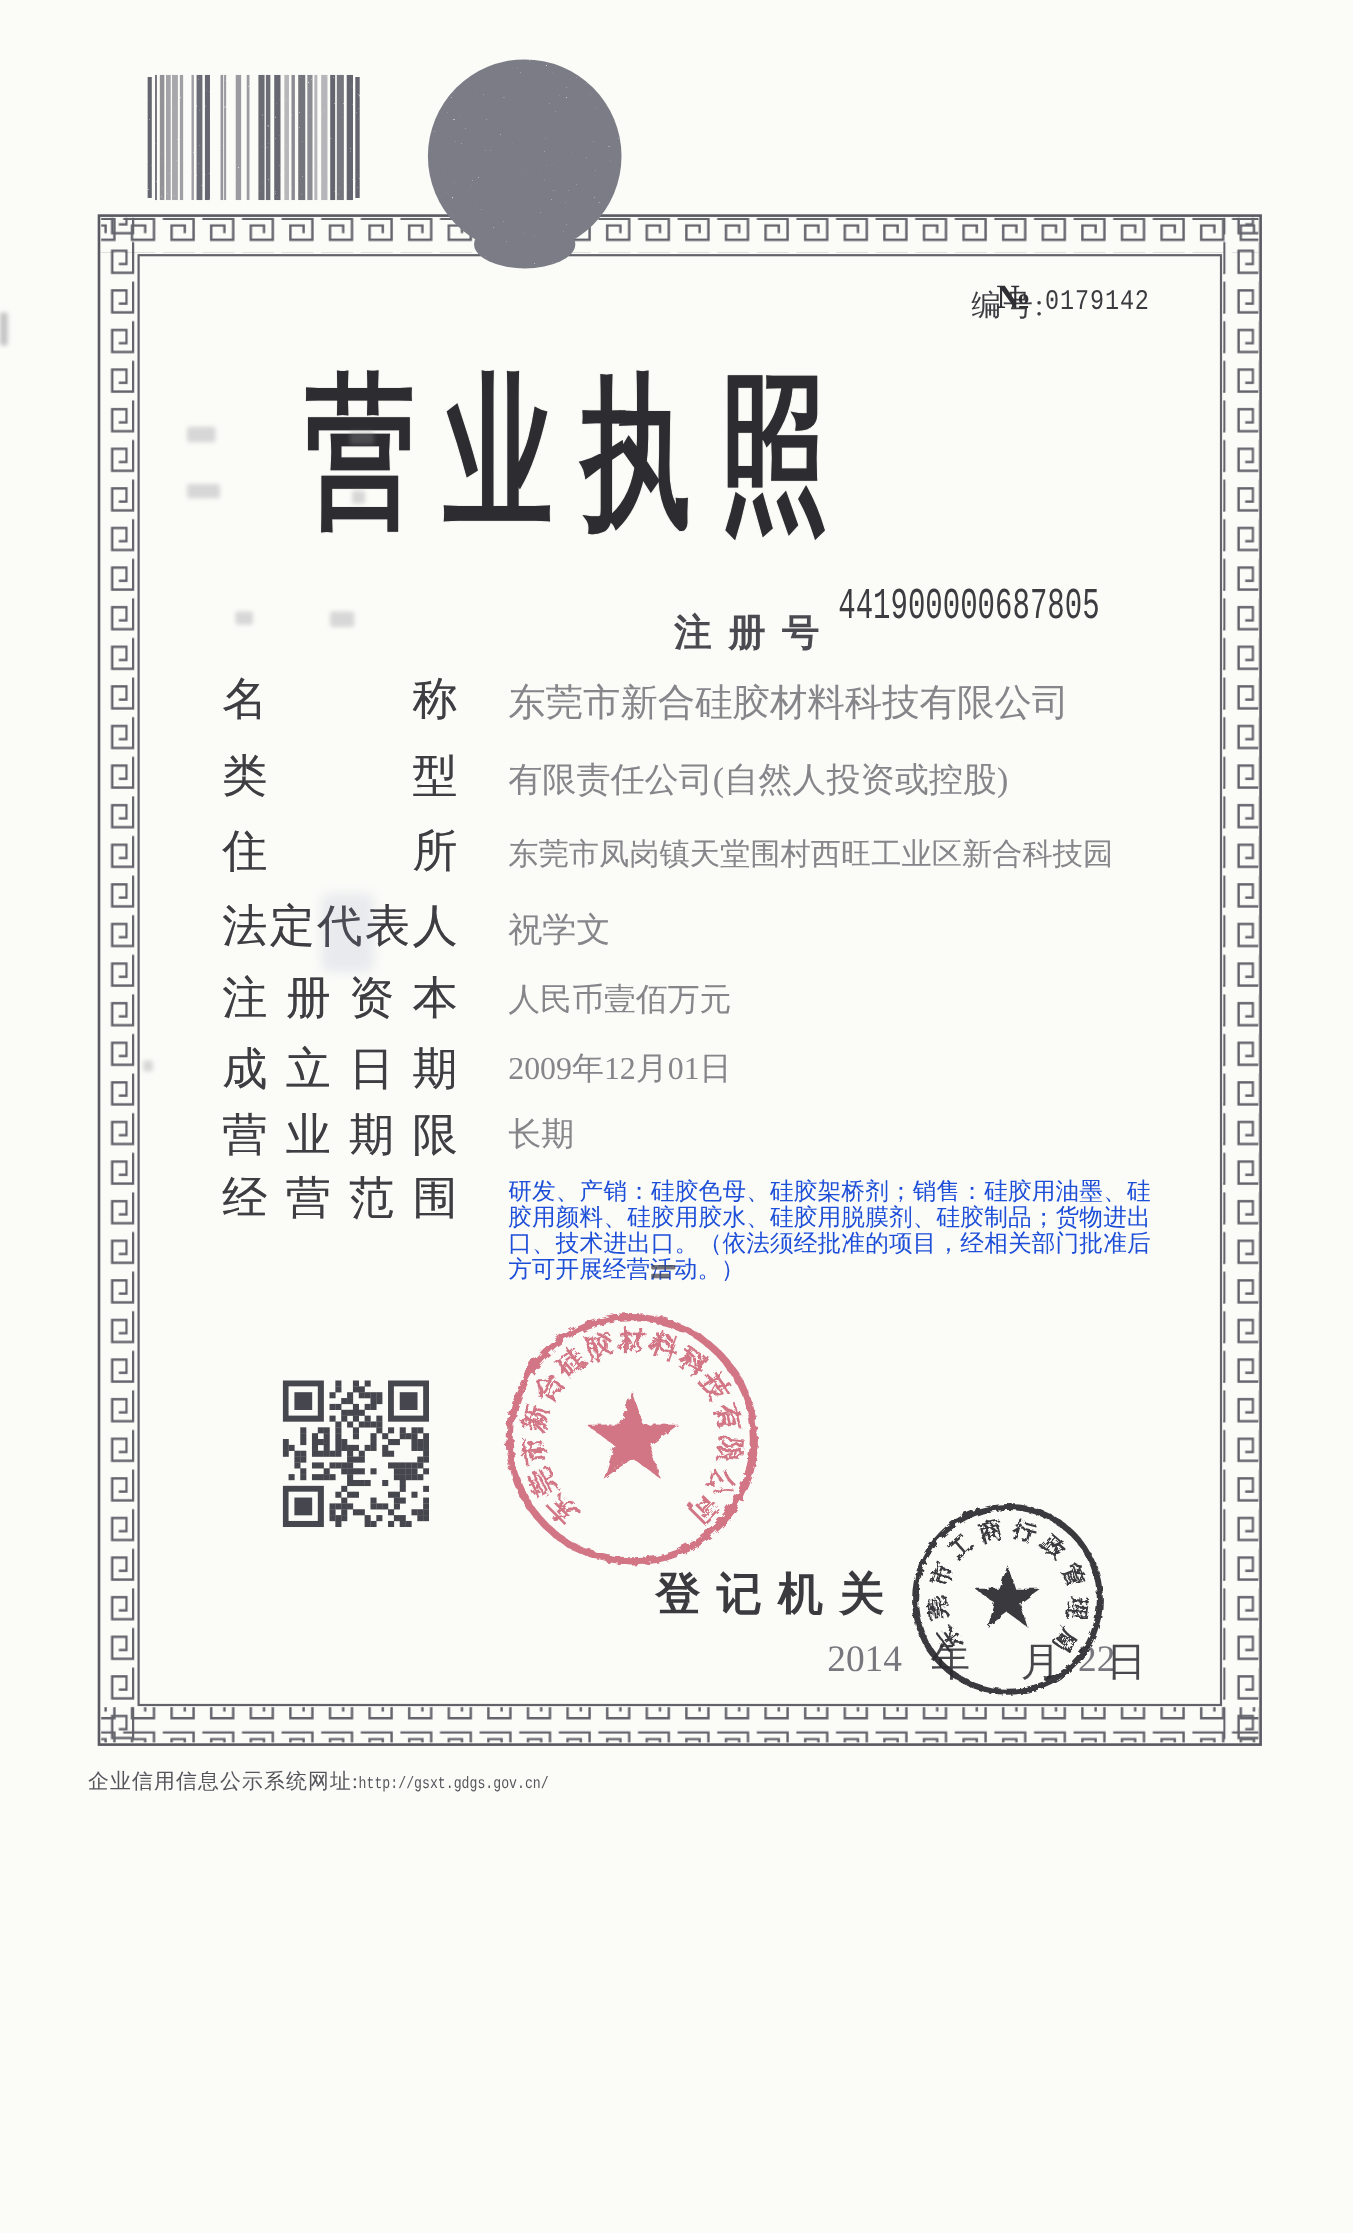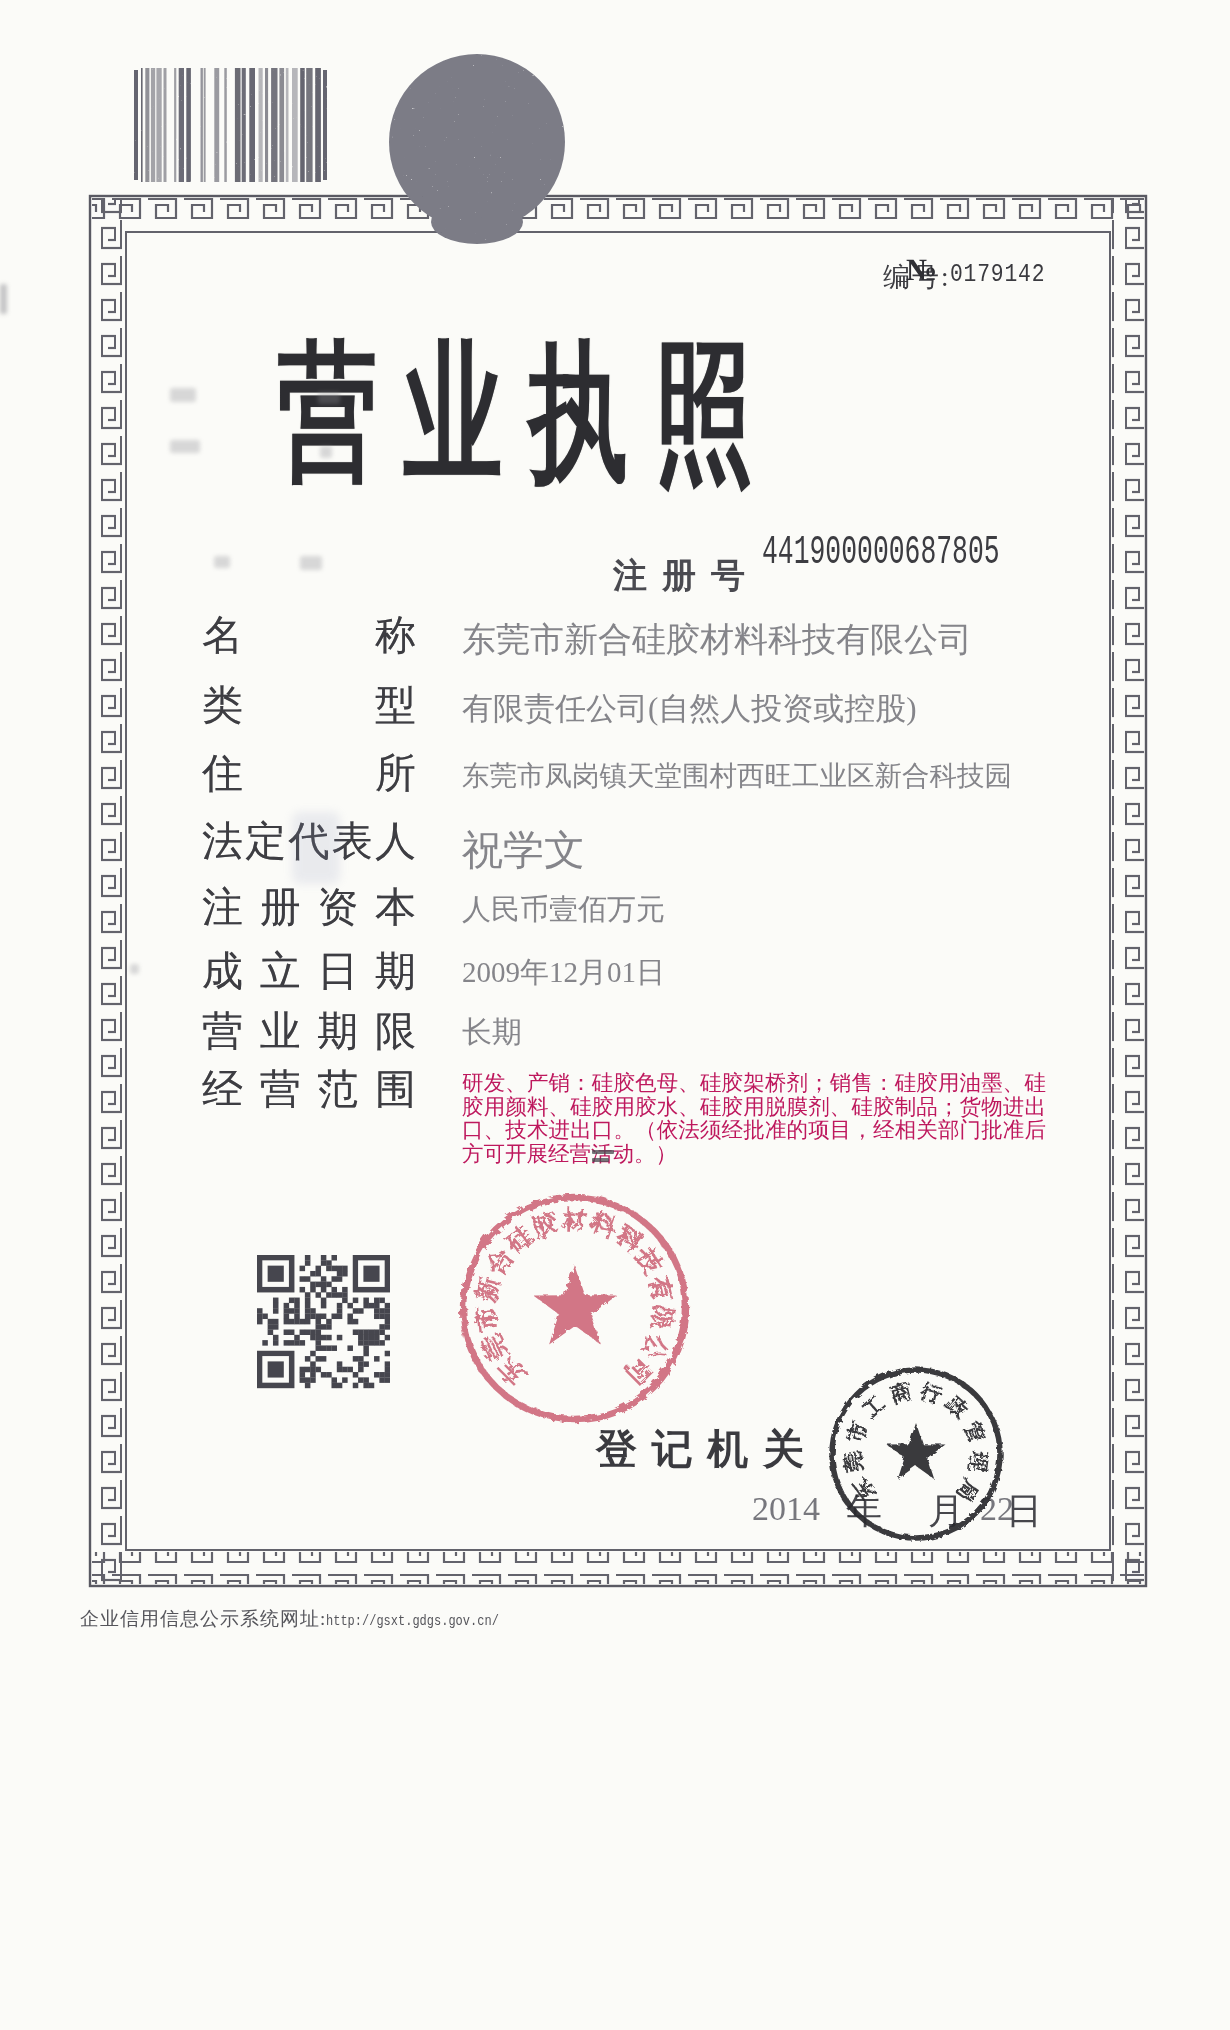--- a/index.html
+++ b/index.html
@@ -45,21 +45,21 @@
   
   .f-label{
     position:absolute;left:202px;width:214px;
     font-size:41px;font-weight:normal;color:#3d3d42;line-height:1.15;
     text-align:justify;text-align-last:justify;
     text-shadow:0 0 .6px rgba(50,50,55,.5);
   }
   .f-value{position:absolute;left:462px;color:#85858a;white-space:nowrap;line-height:1.2;}
   .f-scope{
     position:absolute;left:462px;top:1072px;width:584px;
-    font-size:21.5px;line-height:23.5px;color:#be185d;
+    font-size:21.5px;line-height:23.5px;color:#1d4ed8;
     white-space:normal;text-align:justify;
   }
 
   
   .registrar{
     position:absolute;left:596px;top:1426px;width:208px;
     font-size:41px;font-weight:bold;color:#3a3a3f;
     text-align:justify;text-align-last:justify;line-height:1.15;
   }
   .date-tok{position:absolute;font-size:36px;color:#46464b;text-align:center;}
@@ -164,21 +164,21 @@
   <div class="f-label" style="top:612px">名称</div>
   <div class="f-value" style="top:620px;font-size:34px">东莞市新合硅胶材料科技有限公司</div>
 
   <div class="f-label" style="top:682px">类型</div>
   <div class="f-value" style="top:690px;font-size:31px">有限责任公司(自然人投资或控股)</div>
 
   <div class="f-label" style="top:750px">住所</div>
   <div class="f-value" style="top:759px;font-size:27.5px">东莞市凤岗镇天堂围村西旺工业区新合科技园</div>
 
   <div class="f-label" style="top:818px">法定代表人</div>
-  <div class="f-value" style="top:826px;font-size:41px">祝学文</div>
+  <div class="f-value" style="top:826px;font-size:31px">祝学文</div>
 
   <div class="f-label" style="top:884px">注册资本</div>
   <div class="f-value" style="top:892px;font-size:29px">人民币壹佰万元</div>
 
   <div class="f-label" style="top:948px">成立日期</div>
   <div class="f-value" style="top:955px;font-size:29px">2009年12月01日</div>
 
   <div class="f-label" style="top:1008px">营业期限</div>
   <div class="f-value" style="top:1014px;font-size:30px">长期</div>
 

